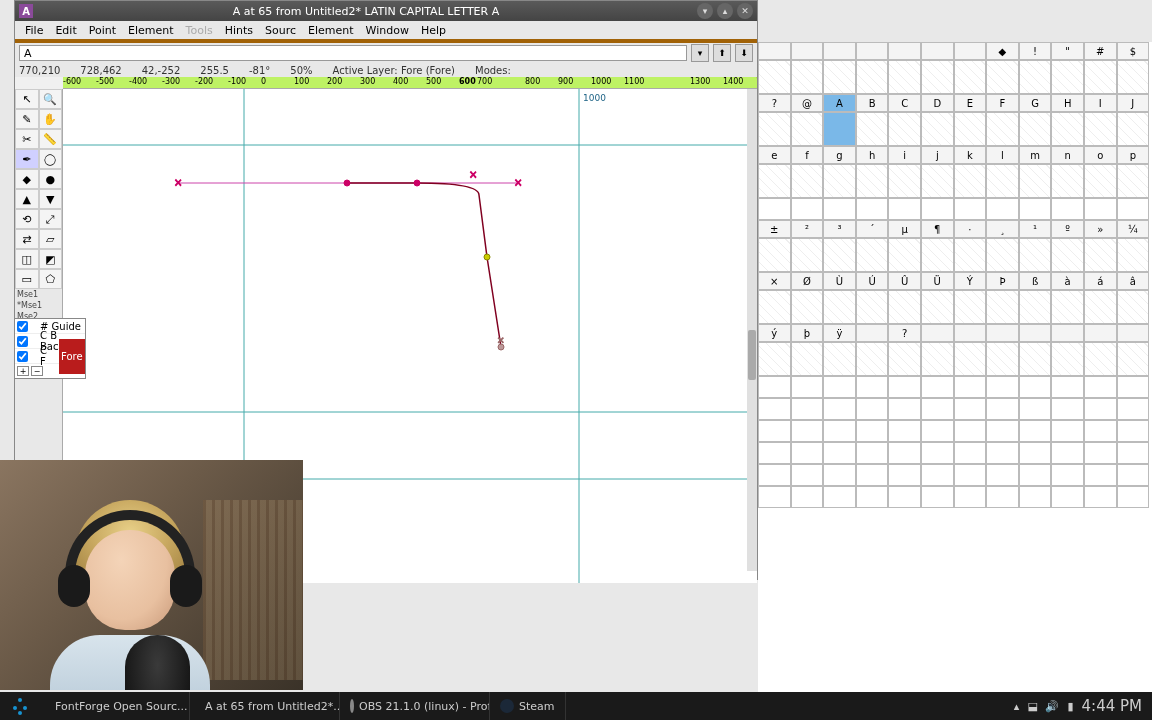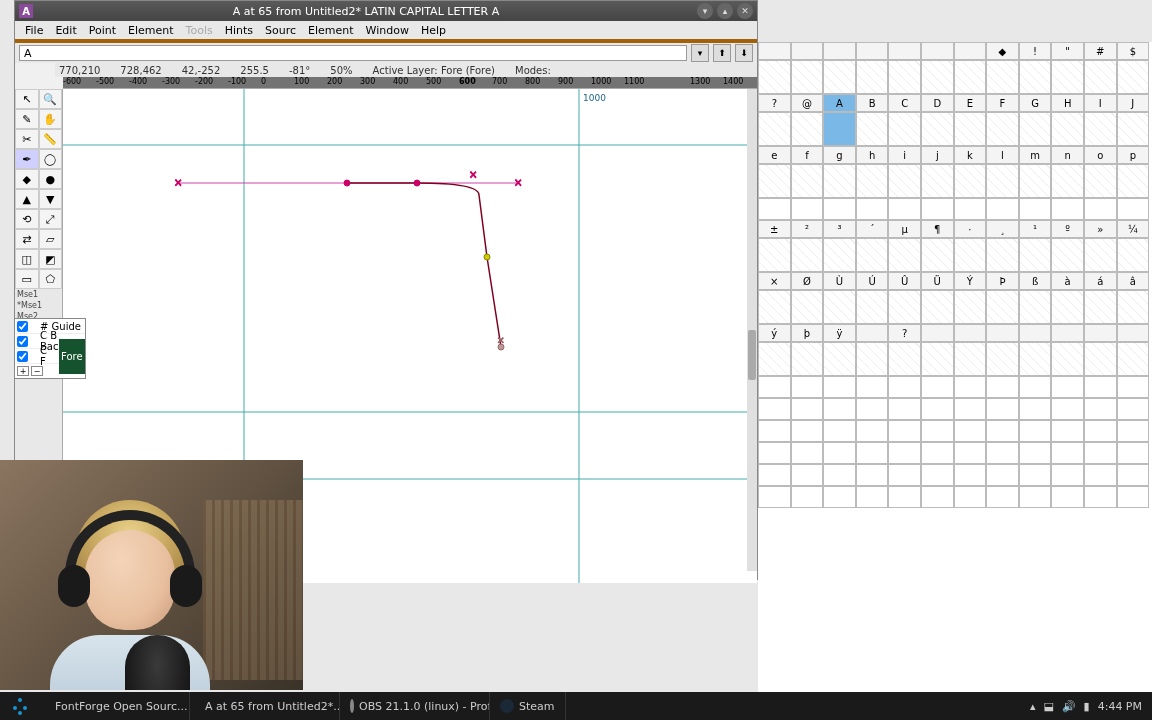--- a/index.html
+++ b/index.html
@@ -14,23 +14,23 @@
 .titlebar .winbtn { width: 16px; height: 16px; border-radius: 50%; background: #666; margin-left: 4px; display: flex; align-items: center; justify-content: center; color: #ddd; font-size: 9px; cursor: pointer; }
 
 .menubar { height: 22px; background: #e8e8e8; display: flex; align-items: center; padding-left: 4px; font-size: 11px; border-bottom: 4px solid #a16207; }
 .menubar .menuitem { padding: 2px 6px; cursor: pointer; }
 .menubar .menuitem.disabled { color: #aaa; }
 
 .addrbar { height: 20px; background: #e8e8e8; display: flex; align-items: center; padding: 2px 4px; gap: 4px; }
 .addrbar input { flex: 1; height: 16px; border: 1px solid #999; padding: 0 4px; font-size: 11px; }
 .addrbar .btn { width: 18px; height: 18px; background: #ddd; border: 1px solid #999; display: flex; align-items: center; justify-content: center; font-size: 9px; cursor: pointer; }
 
-.statusbar { height: 14px; background: #e8e8e8; font-size: 10px; display: flex; align-items: center; padding-left: 4px; gap: 20px; color: #333; white-space: pre; margin-left: 40px; }
-
-.ruler-h { height: 12px; background: #737373; font-size: 8px; position: relative; border-bottom: 1px solid #aaa; margin-left: 48px; overflow: hidden; }
+.statusbar { height: 14px; background: #e8e8e8; font-size: 10px; display: flex; align-items: center; padding-left: 4px; gap: 20px; color: #333; white-space: pre; }
+
+.ruler-h { height: 12px; background: #bef264; font-size: 8px; position: relative; border-bottom: 1px solid #aaa; margin-left: 48px; overflow: hidden; }
 .ruler-h span { position: absolute; top: 0; font-size: 8px; }
 
 .editor-row { display: flex; height: calc(100% - 84px); }
 
 .toolbox { width: 48px; background: #e8e8e8; border-right: 1px solid #aaa; }
 .toolrow { display: flex; }
 .tool { width: 24px; height: 20px; border: 1px solid #ccc; background: #f4f4f4; display: flex; align-items: center; justify-content: center; font-size: 11px; cursor: pointer; }
 .tool.sel { background: #d0d0ff; }
 .mse { font-size: 8px; padding: 1px 2px; color: #444; }
 
@@ -54,21 +54,21 @@
 .gcell.blank { background: #fff; }
 .grow.tall { height: 34px; }
 .grow.tall .gcell { height: 34px; }
 
 
 .taskbar { position: absolute; left: 0; right: 0; bottom: 0; height: 28px; background: #1a1a1a; display: flex; align-items: center; color: #ccc; font-size: 11px; }
 .taskbar .start { width: 40px; height: 28px; display: flex; align-items: center; justify-content: center; }
 .taskbar .task { padding: 0 10px; height: 28px; display: flex; align-items: center; border-right: 1px solid #333; cursor: pointer; max-width: 150px; overflow: hidden; white-space: nowrap; }
 .taskbar .task .ic { width: 14px; height: 14px; margin-right: 5px; display: inline-block; }
 .taskbar .tray { margin-left: auto; display: flex; align-items: center; gap: 8px; padding-right: 10px; }
-.taskbar .clock { font-size: 11px; }
+.taskbar .clock { font-size: 15px; }
 
 
 .webcam { position: absolute; left: 0; top: 460px; width: 303px; height: 230px; background: linear-gradient(135deg, #8a7560 0%, #6b5a48 40%, #3a3228 100%); overflow: hidden; }
 .webcam .person { position: absolute; left: 60px; top: 30px; width: 140px; height: 200px; }
 .webcam .head { width: 90px; height: 100px; background: radial-gradient(ellipse at 40% 30%, #f4d4b8 0%, #e8c0a0 60%, #c89878 100%); border-radius: 45px 45px 40px 40px; position: absolute; left: 25px; top: 40px; }
 .webcam .hair { width: 110px; height: 80px; background: radial-gradient(ellipse at 50% 40%, #e8d088 0%, #c8a860 50%, #a08040 100%); border-radius: 55px 55px 20px 20px; position: absolute; left: 15px; top: 10px; }
 .webcam .headphones { width: 130px; height: 90px; border: 10px solid #222; border-bottom: none; border-radius: 65px 65px 0 0; position: absolute; left: 5px; top: 20px; }
 .webcam .earcup { width: 32px; height: 42px; background: #1a1a1a; border-radius: 16px; position: absolute; top: 75px; }
 .webcam .earcup.l { left: -2px; } .webcam .earcup.r { right: -2px; }
 .webcam .shirt { width: 160px; height: 80px; background: linear-gradient(#d8e4ec, #b8cad8); border-radius: 50px 50px 0 0; position: absolute; left: -10px; top: 145px; }
@@ -128,21 +128,21 @@
       <span style="left: 99px;">-300</span>
       <span style="left: 132px;">-200</span>
       <span style="left: 165px;">-100</span>
       <span style="left: 198px;">0</span>
       <span style="left: 231px;">100</span>
       <span style="left: 264px;">200</span>
       <span style="left: 297px;">300</span>
       <span style="left: 330px;">400</span>
       <span style="left: 363px; text-align: center;">500</span>
       <span style="left: 396px; font-weight: bold;">600</span>
-      <span style="left: 429px;">700</span>
+      <span style="left: 414px;">700</span>
       <span style="left: 462px;">800</span>
       <span style="left: 495px;">900</span>
       <span style="left: 528px;">1000</span>
       <span style="left: 561px;">1100</span>
       <span style="left: 594px; margin-top: 41px;">1200</span>
       <span style="left: 627px;">1300</span>
       <span style="left: 660px;">1400</span>
       <span style="left: 693px;">150</span>
     </div>
 
@@ -232,21 +232,21 @@
     <input type="checkbox" checked="" style="">
     <span># Guide</span>
   </div>
   <div class="row">
     <input type="checkbox" checked="" style="">
     <span>C B Back</span>
   </div>
   <div class="row">
     <input type="checkbox" checked="" style="">
     <span>C F</span>
-    <span class="sel" style="background:#14532d;color:#fff;padding:12px 2px">Fore</span>
+    <span class="sel" style="background:#b91c1c;color:#fff;padding:12px 2px">Fore</span>
   </div>
   <div class="addrem">
     <div>+</div>
     <div>−</div>
   </div>
 </div>
 
 <div class="fontgrid" id="fontGrid">
     <div class="ghead">
       <div class="gcell"></div>

